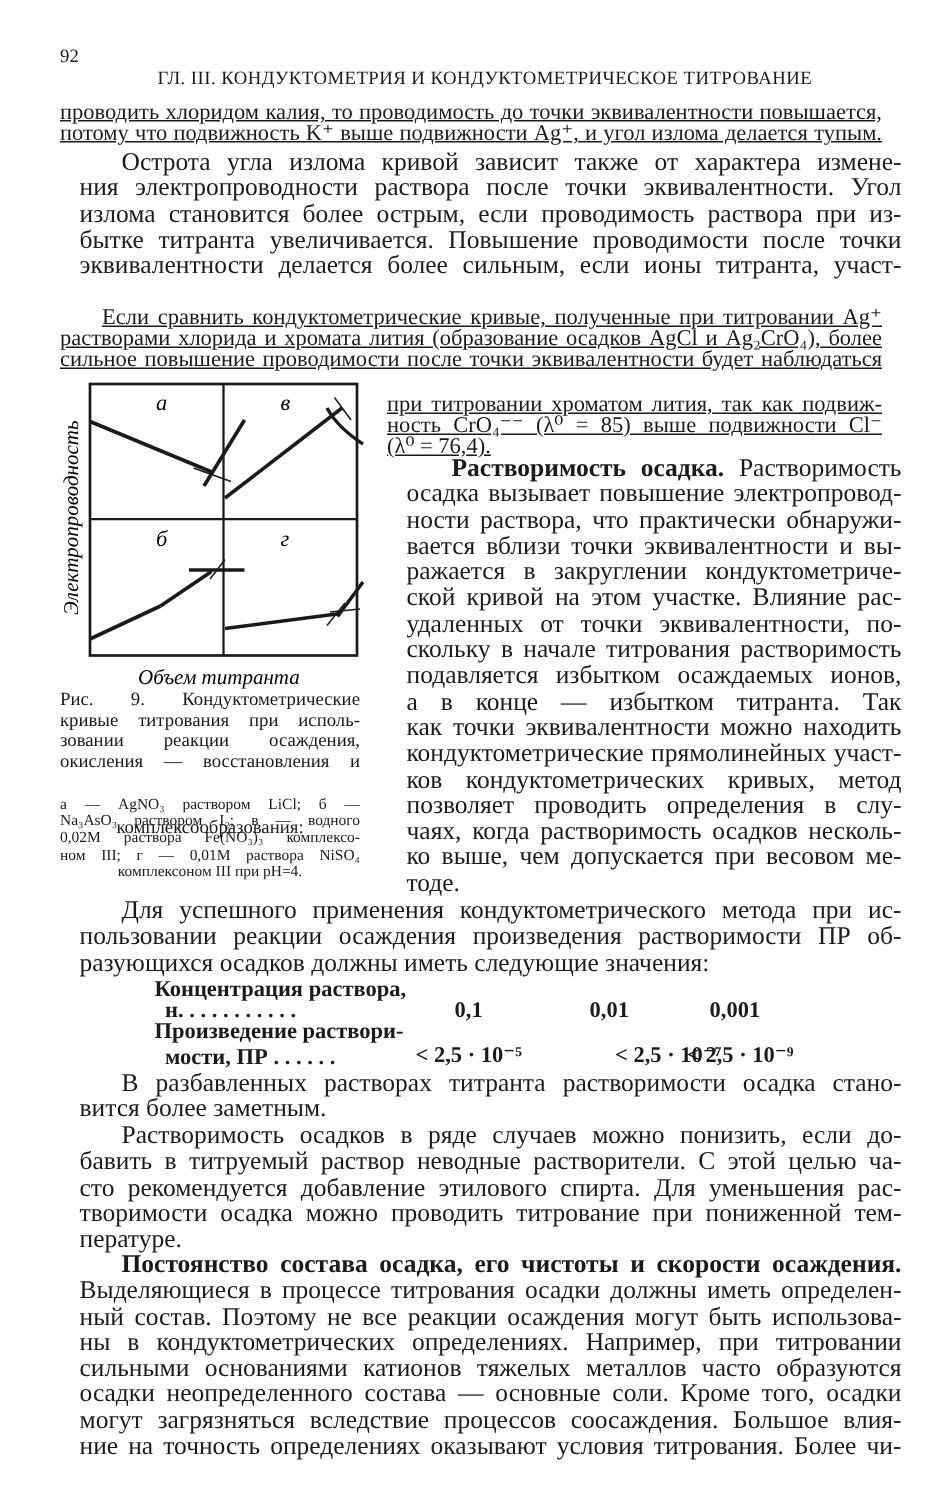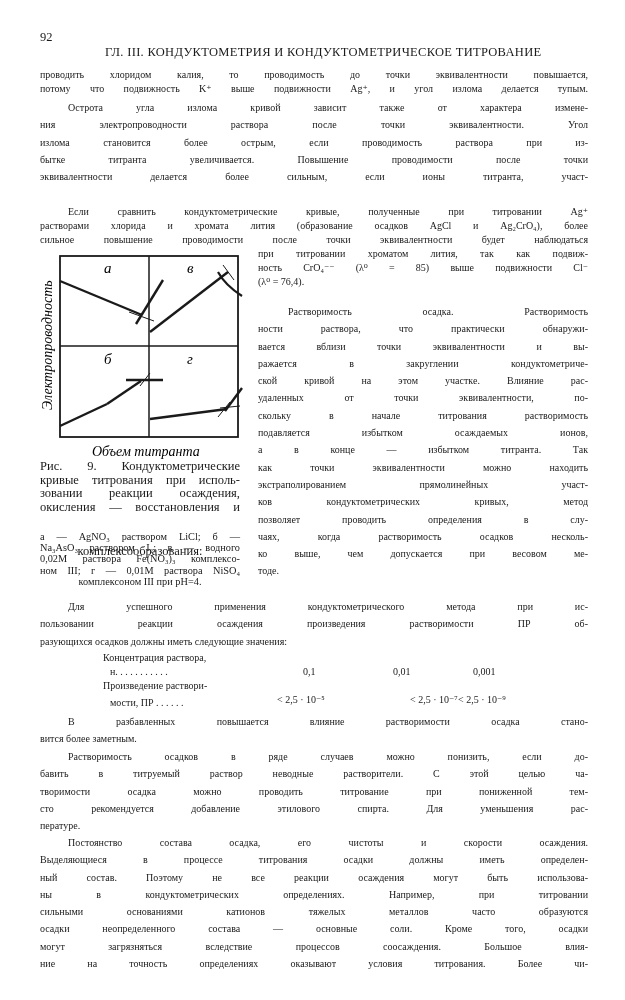--- a/index.html
+++ b/index.html
@@ -2,29 +2,29 @@
 <html><head>
 <meta charset="utf-8">
 <style>
   html, body { margin: 0; padding: 0; background: #fff; }
   body { width: 625px; height: 1000px; position: relative; overflow: hidden;
          font-family: "Liberation Serif", "DejaVu Serif", serif; color: #1a1a1a; }
   .abs { position: absolute; }
   .header { top: 30px; left: 40px; width: 560px; font-size: 12.5px; }
   .header .pg { position: absolute; left: 0; top: 0; }
   .header .title { position: absolute; left: 65px; top: 0; letter-spacing: 0.3px; margin-top: 15px; }
-  .small { font-size: 10px; line-height: 14px; text-align: justify; text-align-last: justify; }
-  .body { font-size: 10px; line-height: 17.3px; text-align: justify; }
+  .small { font-size: 15px; line-height: 14px; text-align: justify; text-align-last: justify; text-decoration: underline; }
+  .body { font-size: 17px; line-height: 17.3px; text-align: justify; margin-left: 13px; }
   .line { display: block; white-space: nowrap; text-align: justify; text-align-last: justify; width: 100%; }
   .line.last { text-align-last: left; }
   .indent { padding-left: 28px; box-sizing: border-box; }
   .fig-caption { font-size: 12.5px; line-height: 13.6px; text-align: justify; }
   .fig-legend { font-size: 10.3px; line-height: 11.2px; }
-  .bold { font-weight: normal; }
-  .tbl { font-size: 10px; }
+  .bold { font-weight: bold; }
+  .tbl { font-size: 15px; font-weight: bold; }
   .tbl .cell { position: absolute; white-space: nowrap; }
   svg text { font-family: "Liberation Serif", serif; font-style: italic; }
 </style>
 </head>
 <body>
 
 <div class="abs header">
   <span class="pg">92</span>
   <span class="title">ГЛ. III. КОНДУКТОМЕТРИЯ И КОНДУКТОМЕТРИЧЕСКОЕ ТИТРОВАНИЕ</span>
 </div>
@@ -40,21 +40,21 @@
   <span class="line">излома становится более острым, если проводимость раствора при из-</span>
   <span class="line">бытке титранта увеличивается. Повышение проводимости после точки</span>
   <span class="line">эквивалентности делается более сильным, если ионы титранта, участ-</span>
 </div>
 
 <div class="abs small" style="top:205px; left:40px; width:548px;">
   <span class="line indent">Если сравнить кондуктометрические кривые, полученные при титровании Ag⁺</span>
   <span class="line">растворами хлорида и хромата лития (образование осадков AgCl и Ag₂CrO₄), более</span>
   <span class="line">сильное повышение проводимости после точки эквивалентности будет наблюдаться</span>
 </div>
-<div class="abs small" style="top:247px; left:258px; width:330px;">
+<div class="abs small" style="top:263px; left:258px; width:330px;">
   <span class="line">при титровании хроматом лития, так как подвиж-</span>
   <span class="line">ность CrO₄⁻⁻   (λ⁰ = 85)   выше   подвижности   Cl⁻</span>
   <span class="line last">(λ⁰ = 76,4).</span>
 </div>
 
 <div class="abs" style="top:250px; left:20px; width:230px; height:210px;">
   <svg width="230" height="210" viewBox="0 0 230 210">
 
     <rect x="40" y="6" width="178" height="181" fill="none" stroke="#1a1a1a" stroke-width="1.8"></rect>
     <line x1="129" y1="6" x2="129" y2="187" stroke="#1a1a1a" stroke-width="1.5"></line>
@@ -109,30 +109,31 @@
   <span class="line">0,02M раствора Fe(NO₃)₃ комплексо-</span>
   <span class="line">ном III; г — 0,01M раствора NiSO₄</span>
   <span class="line last" style="text-align:center; text-align-last:center;">комплексоном III при pH=4.</span>
 </div>
 
 <div class="abs body" style="top:303px; left:258px; width:330px;">
   <span class="line" style="padding-left:30px; box-sizing:border-box;">
     <span class="bold">Растворимость осадка.</span>
     <span>Растворимость</span>
   </span>
+  <span class="line">осадка вызывает повышение электропровод-</span>
   <span class="line">ности раствора, что практически обнаружи-</span>
   <span class="line">вается вблизи точки эквивалентности и вы-</span>
   <span class="line">ражается в закруглении кондуктометриче-</span>
   <span class="line">ской кривой на этом участке. Влияние рас-</span>
   <span class="line">удаленных от точки эквивалентности, по-</span>
   <span class="line">скольку в начале титрования растворимость</span>
   <span class="line">подавляется избытком осаждаемых ионов,</span>
   <span class="line">а в конце — избытком титранта. Так</span>
   <span class="line">как точки эквивалентности можно находить</span>
-  <span class="line">экстраполированием прямолинейных участ-</span>
+  <span class="line">кондуктометрические прямолинейных участ-</span>
   <span class="line">ков кондуктометрических кривых, метод</span>
   <span class="line">позволяет проводить определения в слу-</span>
   <span class="line">чаях, когда растворимость осадков несколь-</span>
   <span class="line">ко выше, чем допускается при весовом ме-</span>
   <span class="line last">тоде.</span>
 </div>
 
 <div class="abs body" style="top:598px; left:40px; width:548px;">
   <span class="line indent">Для успешного применения кондуктометрического метода при ис-</span>
   <span class="line">пользовании реакции осаждения произведения растворимости ПР об-</span>
@@ -146,29 +147,29 @@
   <span class="cell" style="left:393px; top:14px;">0,01</span>
   <span class="cell" style="left:473px; top:14px;">0,001</span>
   <span class="cell" style="left:103px; top:28px;">Произведение раствори-</span>
   <span class="cell" style="left:110px; top:45px;">мости, ПР . . . . . .</span>
   <span class="cell" style="left:277px; top:42px;">&lt; 2,5 · 10⁻⁵</span>
   <span class="cell" style="left:367px; top:42px;margin-left:43px;">&lt; 2,5 · 10⁻⁷</span>
   <span class="cell" style="left:458px; top:42px;">&lt; 2,5 · 10⁻⁹</span>
 </div>
 
 <div class="abs body" style="top:713px; left:40px; width:548px;">
-  <span class="line indent">В разбавленных повышается влияние растворимости осадка стано-</span>
+  <span class="line indent">В разбавленных растворах титранта растворимости осадка стано-</span>
   <span class="line last">вится более заметным.</span>
 </div>
 
 <div class="abs body" style="top:748px; left:40px; width:548px;">
   <span class="line indent">Растворимость осадков в ряде случаев можно понизить, если до-</span>
   <span class="line">бавить в титруемый раствор неводные растворители. С этой целью ча-</span>
+  <span class="line">сто рекомендуется добавление этилового спирта. Для уменьшения рас-</span>
   <span class="line">творимости осадка можно проводить титрование при пониженной тем-</span>
-  <span class="line">сто рекомендуется добавление этилового спирта. Для уменьшения рас-</span>
   <span class="line last">пературе.</span>
 </div>
 
 <div class="abs body" style="top:834px; left:40px; width:548px;">
   <span class="line indent bold">Постоянство состава осадка, его чистоты и скорости осаждения.</span>
   <span class="line">Выделяющиеся в процессе титрования осадки должны иметь определен-</span>
   <span class="line">ный состав. Поэтому не все реакции осаждения могут быть использова-</span>
   <span class="line">ны в кондуктометрических определениях. Например, при титровании</span>
   <span class="line">сильными основаниями катионов тяжелых металлов часто образуются</span>
   <span class="line">осадки неопределенного состава — основные соли. Кроме того, осадки</span>

